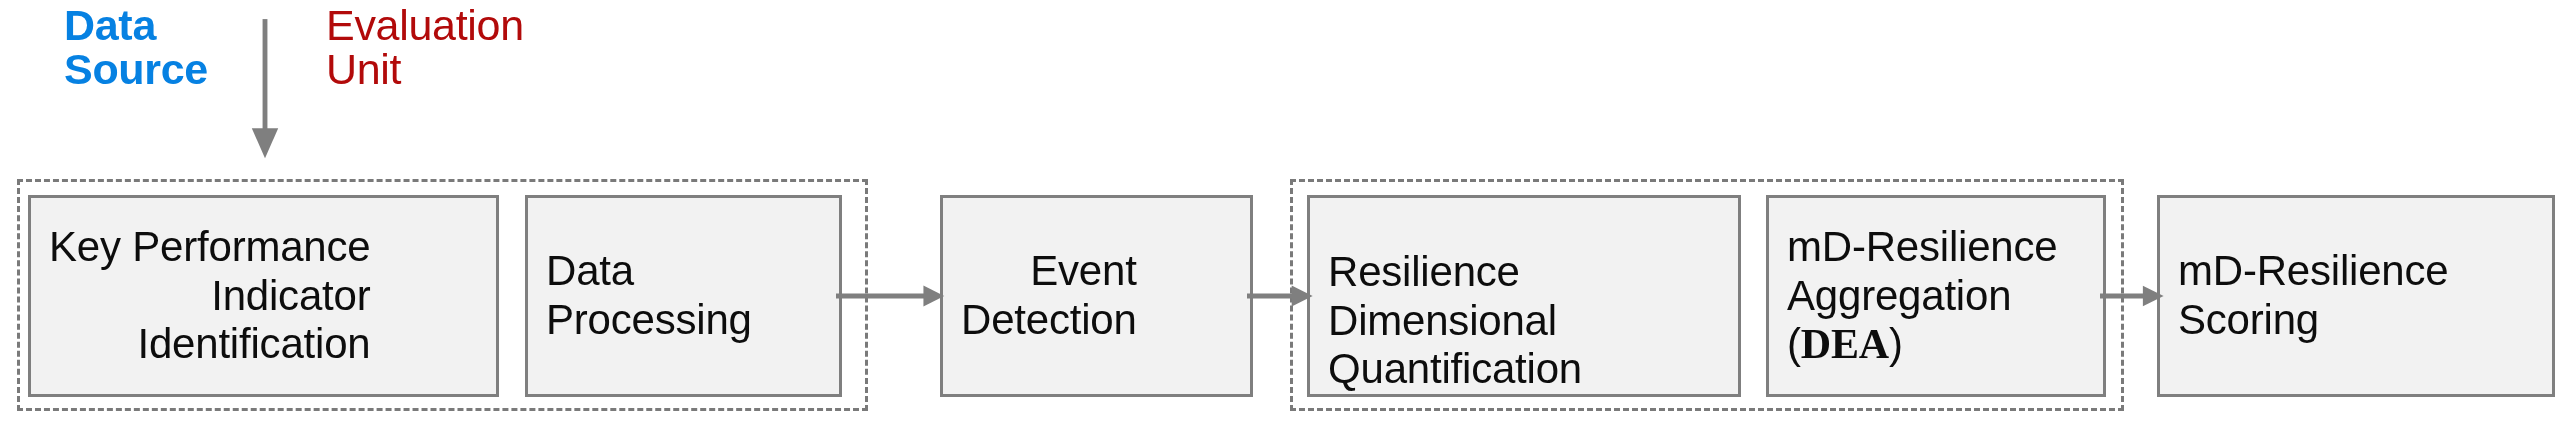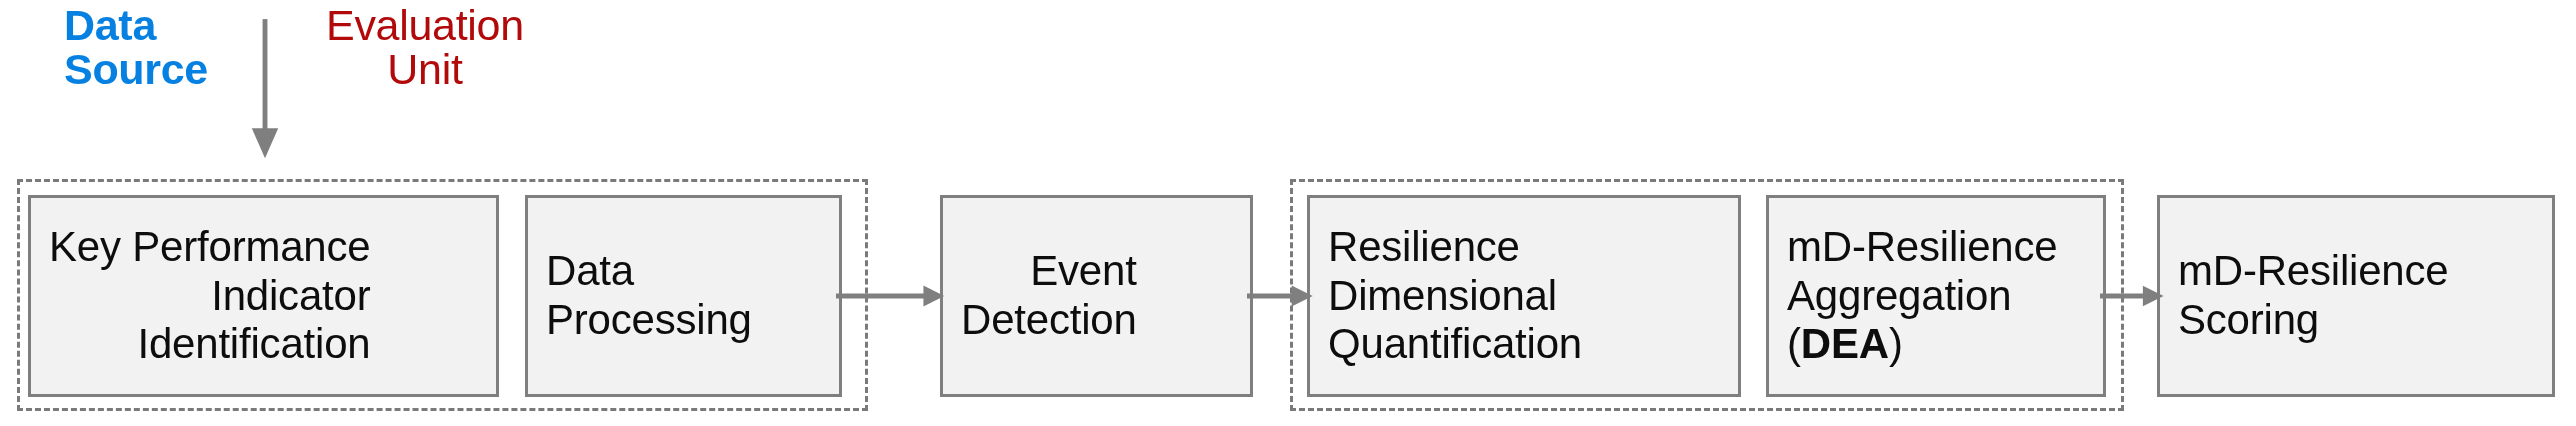--- a/index.html
+++ b/index.html
@@ -31,21 +31,20 @@
     left: 64px;
     top: 4.2px;
     color: #0681E2;
     font-weight: bold;
   }
   #evaluation-unit-label {
     left: 326px;
     top: 4.2px;
     color: #B20A0A;
     font-weight: normal;
-    text-align: center;
   }
 
   
   #data-source-arrow {
     position: absolute;
     left: 244px;
     top: 16.6px;
     width: 42px;
     height: 146px;
   }
@@ -86,26 +85,27 @@
     font-size: 42px;
     line-height: 1.16;
     color: #0D0D0D;
     white-space: pre-line;
     padding-left: 18px;
     padding-right: 9.7px;
     letter-spacing: -0.2px;
   }
   .process-box .box-text b {
     font-weight: bold;
+    font-family: Liberation Serif, serif;
   }
 
   #box-kpi-identification   { left: 28px;   width: 471px; text-align: right;  }
   #box-data-processing      { left: 525px;  width: 317px;  }
   #box-event-detection      { left: 940px; width: 313px; text-align: right;  }
-  #box-resilience-quant     { left: 1307px; width: 434px;  }
+  #box-resilience-quant     { left: 1307px; width: 434px; align-items: flex-end;  }
   #box-mdr-aggregation      { left: 1766px; width: 340px;  }
   #box-mdr-scoring          { left: 2157px; width: 398px;  }
 
   
   .connector {
     position: absolute;
     height: 28px;
     top: 282px;
   }
   #connector-dp-to-ed  { left: 836px; width: 111px; }

